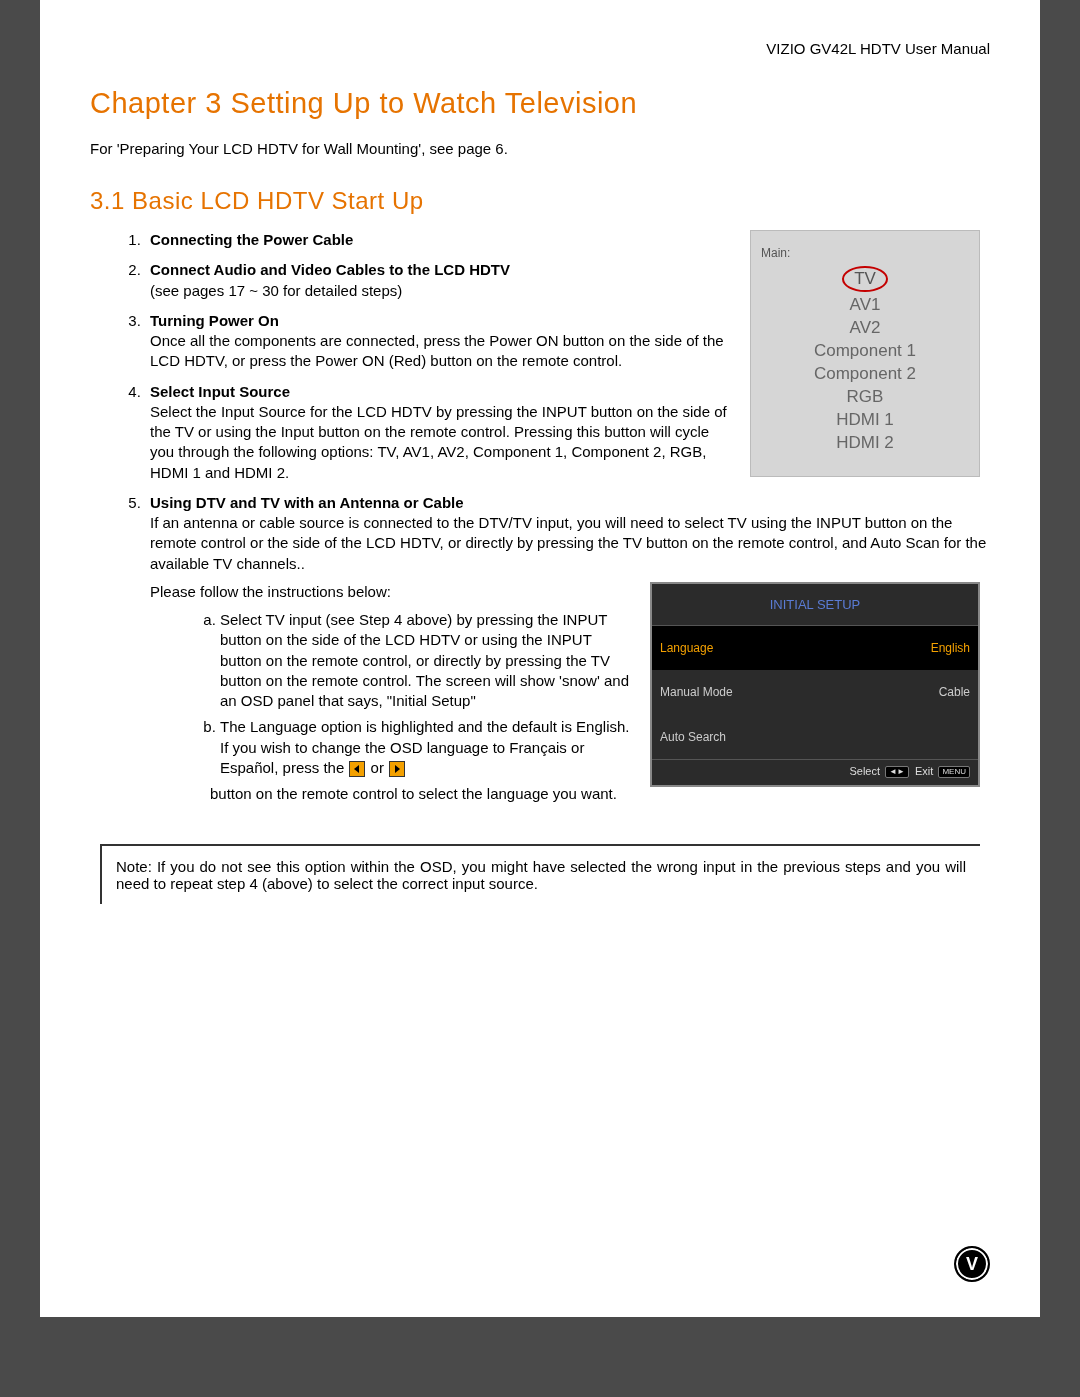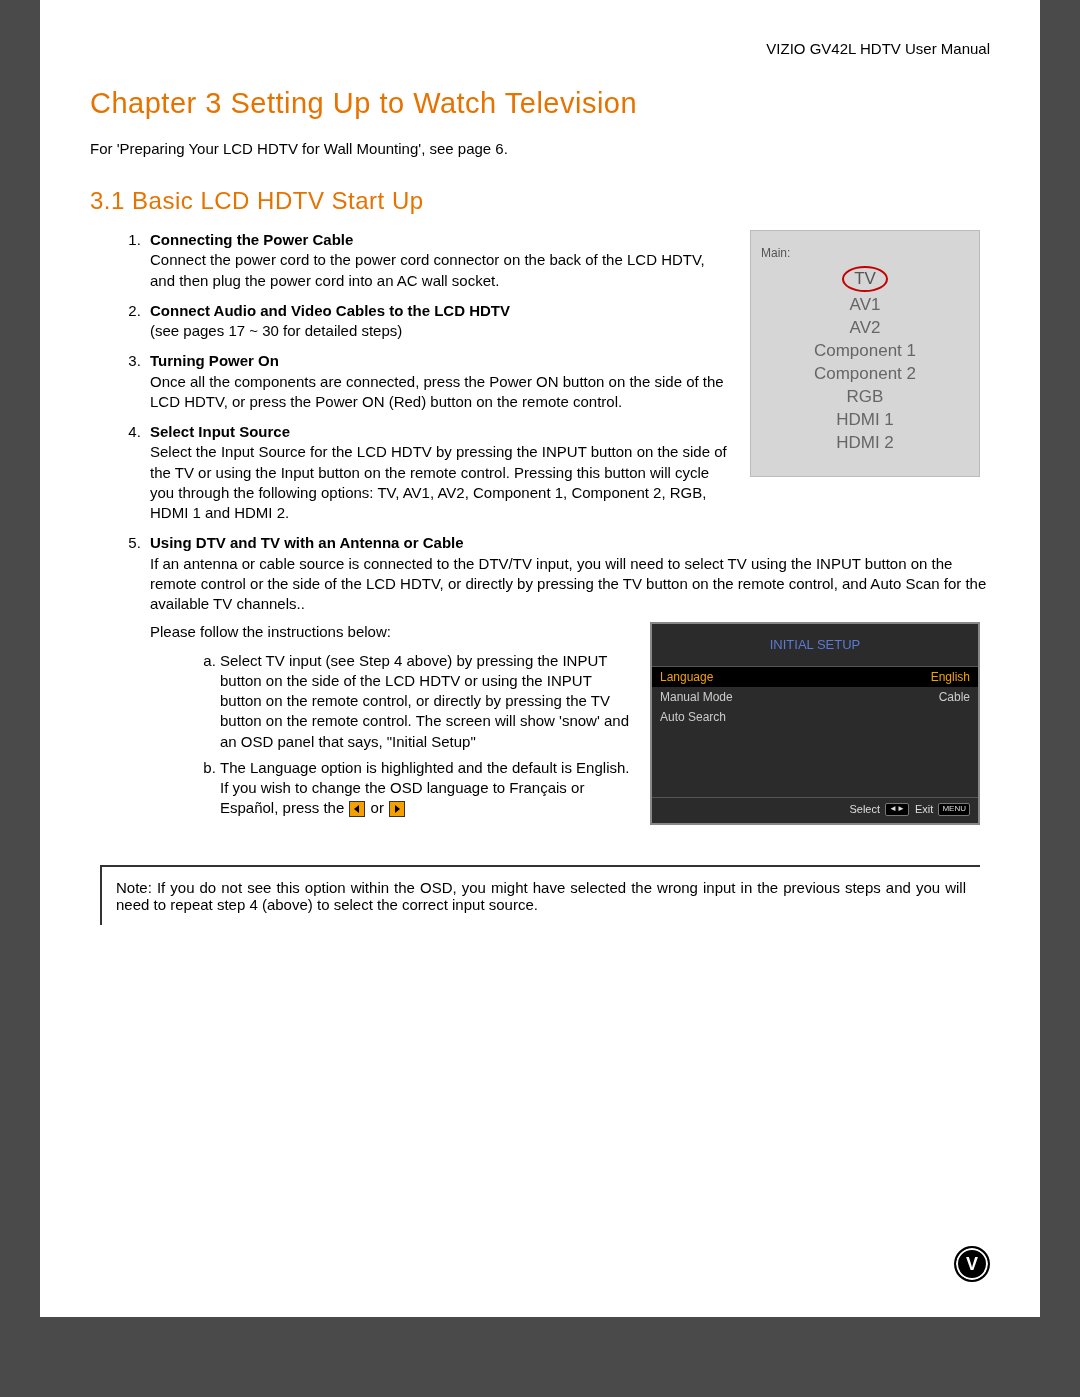--- a/index.html
+++ b/index.html
@@ -96,21 +96,21 @@
   .osd-title {
     text-align:center;
     font-size:13px;
     color:#5a7bd4;
     padding: 12px 0;
     border-bottom: 1px solid #555;
   }
   .osd-row {
     display:flex;
     justify-content:space-between;
-    padding: 2px 8px;
+    padding: 14px 8px;
     font-size:12px;
   }
   .osd-row.hl { background:#000; }
   .osd-row.hl .l { color:#f3a000; }
   .osd-row.hl .r { color:#f3a000; }
   .osd-body { min-height: 130px; border-bottom:1px solid #555; }
   .osd-footer { text-align:right; padding: 4px 8px 6px 8px; font-size:11px; color:#ddd; }
   .osd-footer .btn { display:inline-block; background:#000; border:1px solid #777; border-radius:2px; padding:0 3px; font-size:8px; color:#ddd; vertical-align:middle; margin-left:2px;}
   .after-sub {
     font-size: 15px;
@@ -191,21 +191,20 @@
     <div>Component 1</div>
     <div>Component 2</div>
     <div>RGB</div>
     <div>HDMI 1</div>
     <div>HDMI 2</div>
   </div>
 
   <ol class="main-list">
     <li>
       <strong>Connecting the Power Cable</strong><br>
-      <span>Connect the power cord to the power cord connector on the back of the LCD HDTV, and then plug the power cord into an AC wall socket.</span>
     </li>
     <li>
       <strong>Connect Audio and Video Cables to the LCD HDTV</strong><br>
       <span>(see pages 17 ~ 30 for detailed steps)</span>
     </li>
     <li>
       <strong>Turning Power On</strong><br>
       <span>Once all the components are connected, press the Power ON button on the side of the LCD HDTV, or press the Power ON (Red) button on the remote control.</span>
     </li>
     <li>
@@ -245,20 +244,21 @@
 
       <ol class="sub-list">
         <li>Select TV input (see Step 4 above) by pressing the INPUT button on the side of the LCD HDTV or using the INPUT button on the remote control, or directly by pressing the TV button on the remote control.  The screen will show 'snow' and an OSD panel that says, "Initial Setup"</li>
         <li>
           <span>The Language option is highlighted and the default is English.  If you wish to change the OSD language to Français or Español, press the</span>
           <span class="arrow-btn arrow-left"></span>
           <span>or</span>
           <span class="arrow-btn arrow-right"></span>
         </li>
       </ol>
+      <div class="after-sub">button on the remote control to select the language you want.</div>
     </li>
   </ol>
 
   <div class="clearfix"></div>
 
   <div class="note-box">Note: If you do not see this option within the OSD, you might have selected the wrong input in the previous steps and you will need to repeat step 4 (above) to select the correct input source.</div>
 
   <div class="logo">V</div>
 </div>
 

